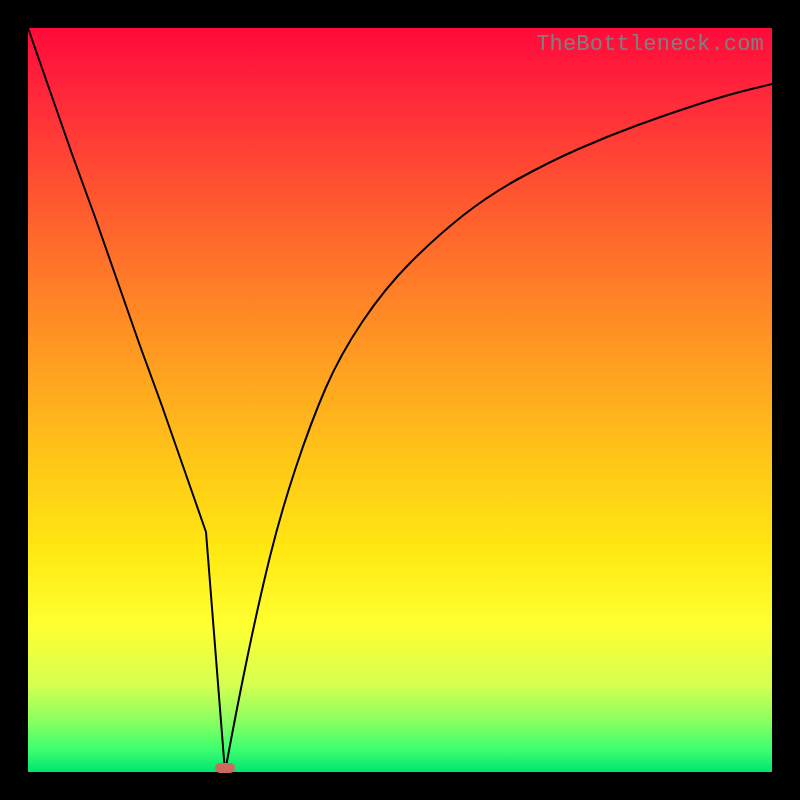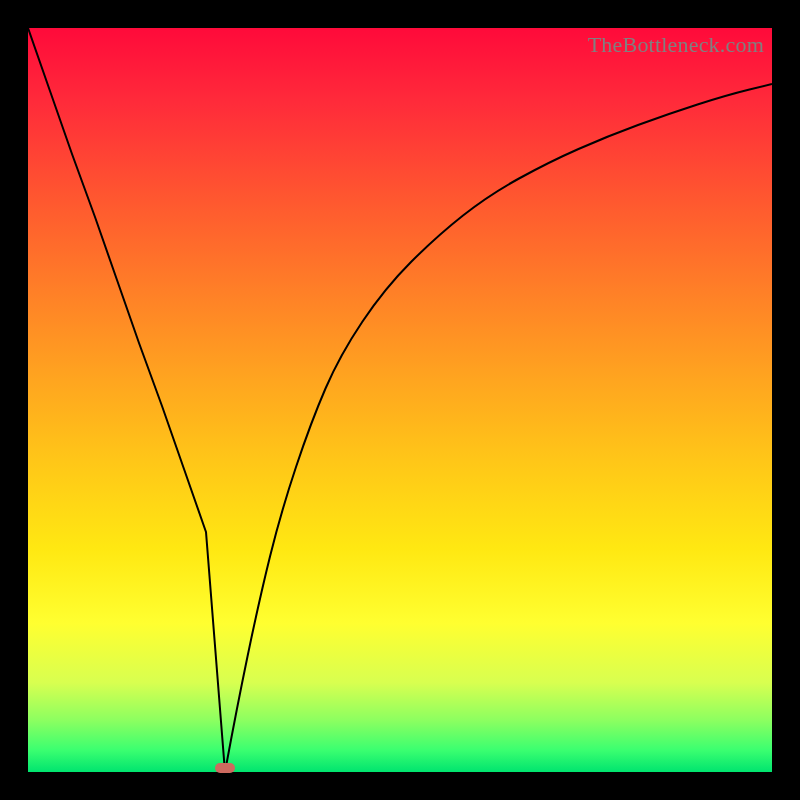--- a/index.html
+++ b/index.html
@@ -37,21 +37,21 @@
       #8dff60 93%,
       #3cff70 97%,
       #00e46f 100%
     );
   }
   .watermark {
     position: absolute;
     top: 4px;
     right: 8px;
     color: #808080;
-    font-family: Liberation Serif, serif;
+    font-family: Liberation Mono, monospace;
     font-size: 22px;
     letter-spacing: 0.2px;
     user-select: none;
   }
   svg.curve {
     position: absolute;
     left: 0;
     top: 0;
     width: 744px;
     height: 744px;

